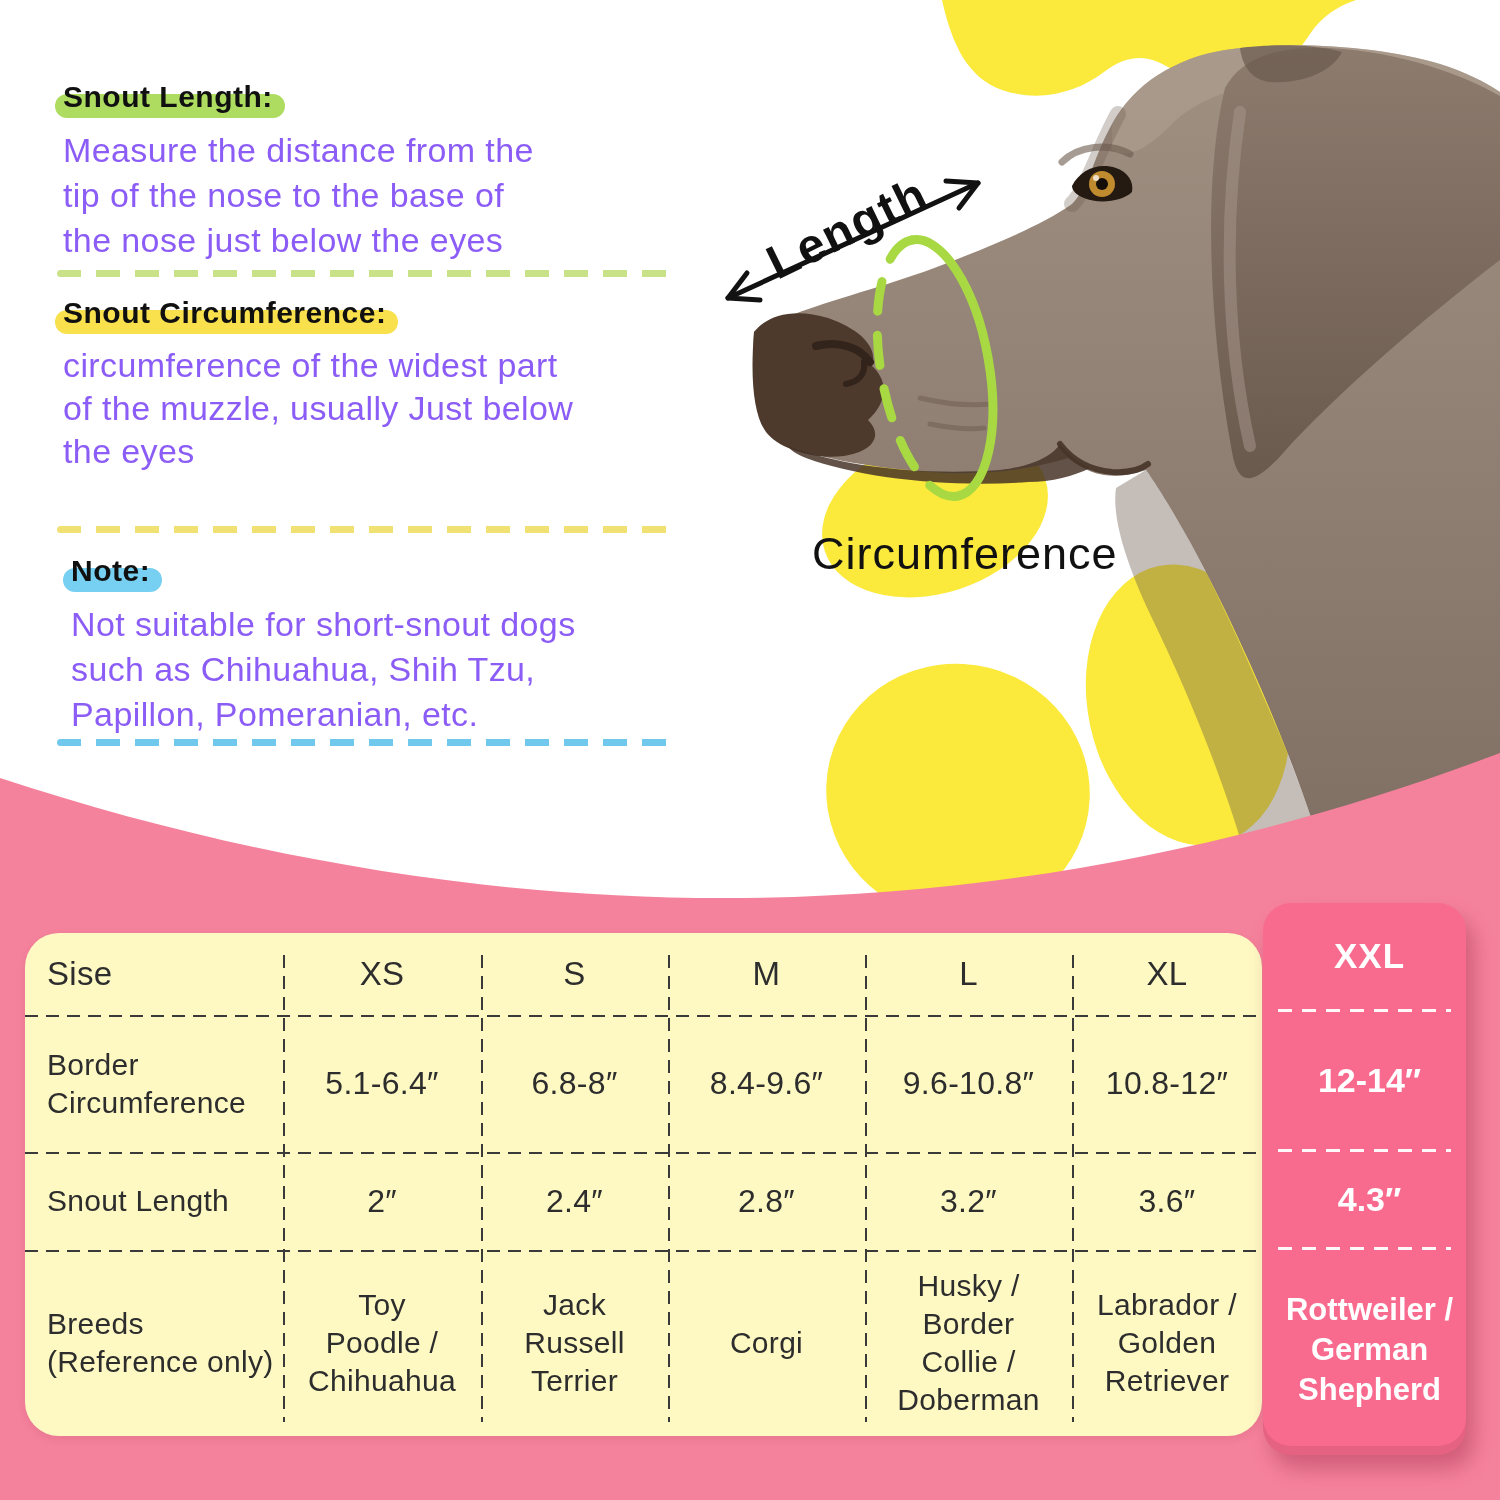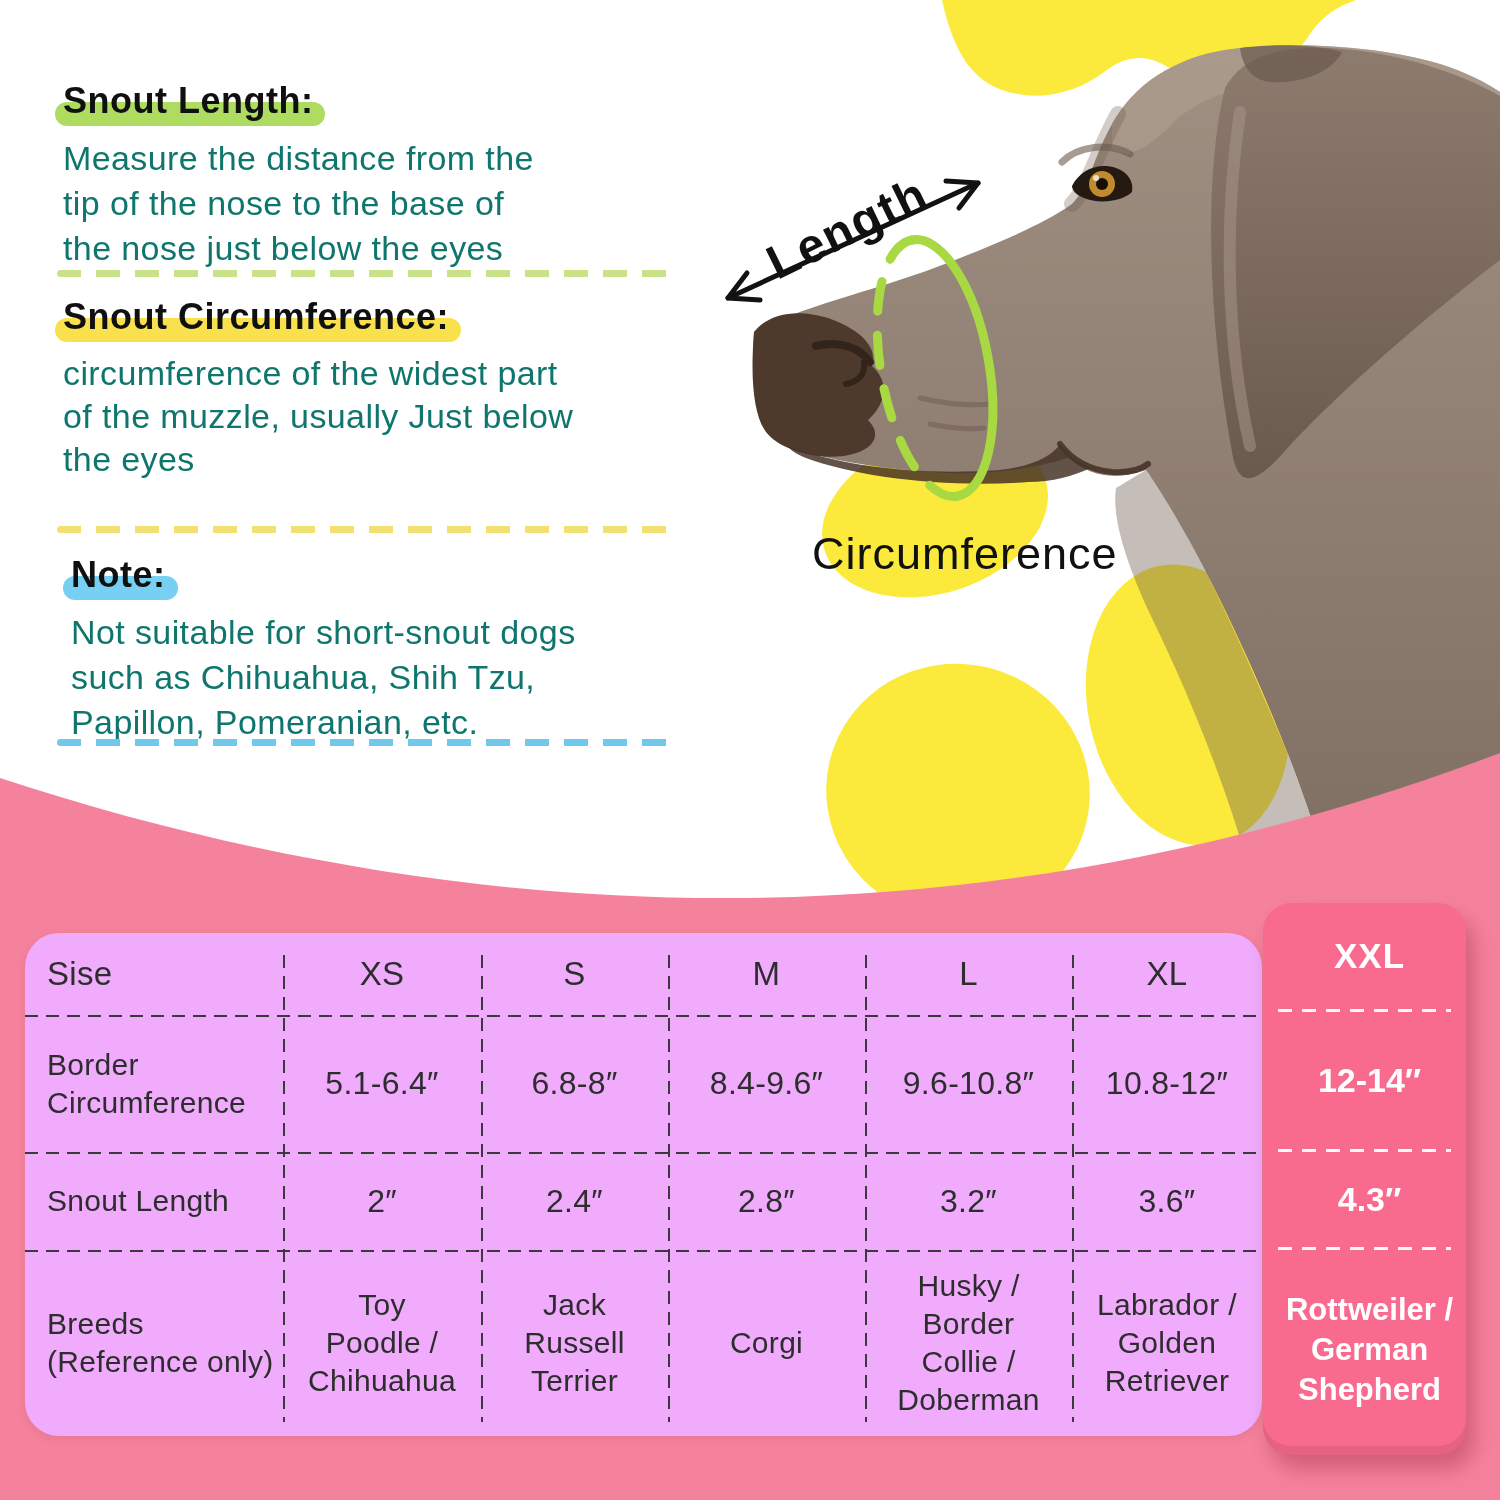--- a/index.html
+++ b/index.html
@@ -7,37 +7,37 @@
     width:1500px;height:1500px;position:relative;overflow:hidden;
     background:#ffffff;
     font-family:"Liberation Sans", sans-serif;
     color:#1f1f1f;
   }
   
   #art{position:absolute;inset:0;z-index:0;}
   
   .instructions{position:absolute;left:63px;top:0;width:660px;z-index:2;}
   .section{position:absolute;left:0;}
-  .sec-heading{position:relative;display:inline-block;font-size:36px;font-weight:800;letter-spacing:.5px;color:#101010;}
+  .sec-heading{position:relative;display:inline-block;font-size:30px;font-weight:800;letter-spacing:.5px;color:#101010;}
   .sec-heading .hl{position:absolute;left:-8px;right:-12px;bottom:-4px;height:24px;border-radius:12px;z-index:0;}
   .sec-heading .ht{position:relative;z-index:1;}
   .hl-green{background:#AEDC60;}
   .hl-yellow{background:#F8E14D;}
   .hl-blue{background:#77D0F1;}
-  .sec-body{margin-top:14px;font-size:34px;line-height:45px;letter-spacing:.4px;color:#0f766e;}
+  .sec-body{margin-top:14px;font-size:34px;line-height:45px;letter-spacing:.4px;color:#8b5cf6;}
   .sep{position:absolute;left:-6px;width:615px;height:7px;border-radius:4px;}
   .sep-green{background:repeating-linear-gradient(90deg,#C9E187 0 24px,transparent 24px 39px);}
   .sep-yellow{background:repeating-linear-gradient(90deg,#F1E173 0 24px,transparent 24px 39px);}
   .sep-blue{background:repeating-linear-gradient(90deg,#70C9EC 0 24px,transparent 24px 39px);}
   
   .length-label{position:absolute;left:770px;top:238px;transform:rotate(-26deg);transform-origin:0 50%;
     font-size:48px;font-weight:600;letter-spacing:2px;color:#111;z-index:2;}
   .circ-label{position:absolute;left:812px;top:528px;font-size:45px;font-weight:500;letter-spacing:1px;color:#111;z-index:2;}
   
-  .panel{position:absolute;left:25px;top:933px;width:1237px;height:503px;background:#f0abfc;
+  .panel{position:absolute;left:25px;top:933px;width:1237px;height:503px;background:#fef9c3;
     border-radius:34px;z-index:5;box-shadow:0 3px 8px rgba(120,30,60,.10);}
   .grid{display:grid;width:100%;height:100%;
     grid-template-columns:258px 198px 187px 197px 207px 190px;
     grid-template-rows:82px 137px 98px 186px;}
   .cell{display:flex;align-items:center;justify-content:center;text-align:center;
     font-size:32px;color:#2d2d2d;letter-spacing:.3px;}
   .cell.lbl{justify-content:flex-start;text-align:left;padding-left:22px;font-size:30px;line-height:38px;}
   .cell.lbl span{max-width:235px;}
   .cell.hdr{font-size:33px;}
   .cell.breed{font-size:30px;line-height:38px;}

